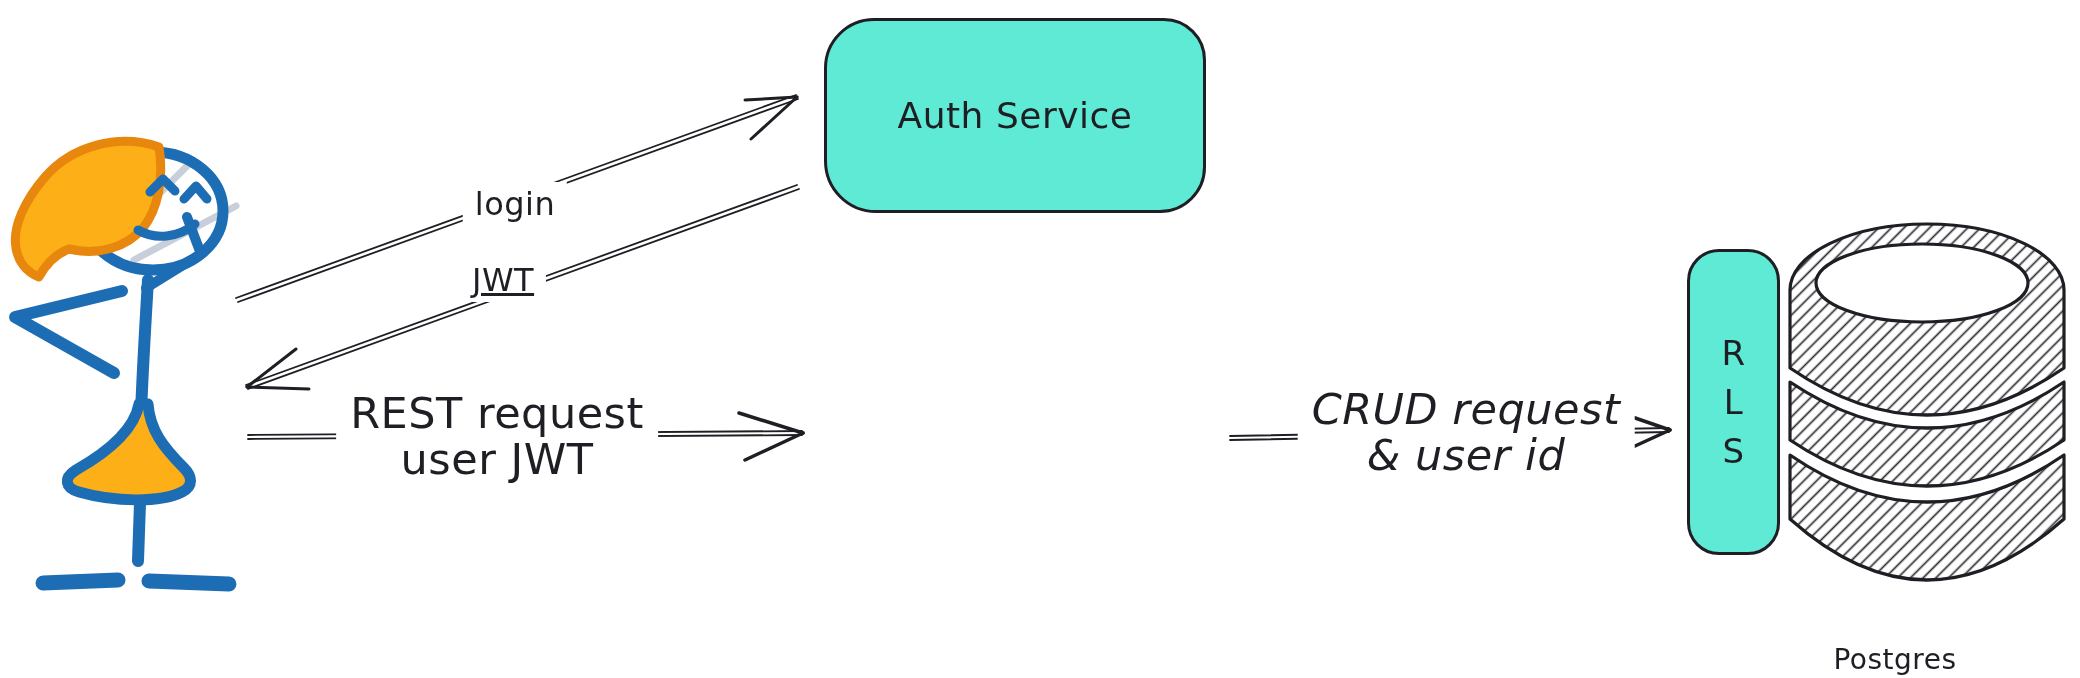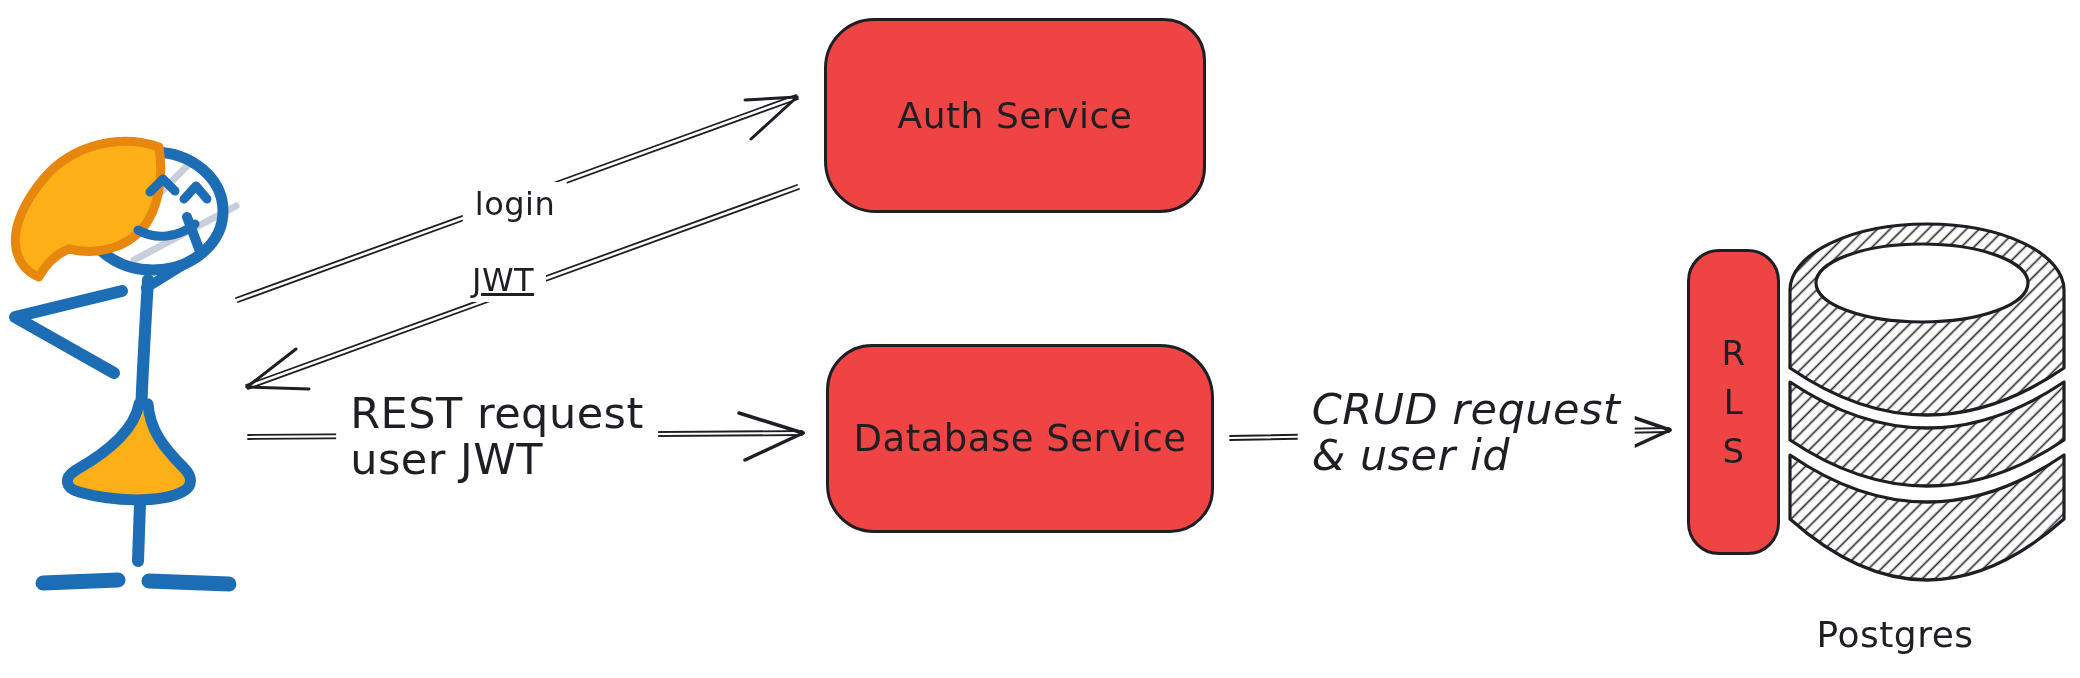--- a/index.html
+++ b/index.html
@@ -8,21 +8,21 @@
     width:2080px;
     height:678px;
     background:#ffffff;
     overflow:hidden;
     font-family:"DejaVu Sans", sans-serif;
     color:#1e1e24;
   }
   .stage svg{position:absolute;left:0;top:0;}
   .node{
     position:absolute;
-    background:#ef4444;
+    background:#5eead4;
     border:3.5px solid #1e1e24;
     display:flex;
     align-items:center;
     justify-content:center;
     color:#1e1e24;
     letter-spacing:0.5px;
     box-sizing:border-box;
   }
   #auth-box{
     left:824px; top:18px; width:382px; height:195px;
@@ -42,29 +42,29 @@
     line-height:49px;
     font-weight:500;
   }
   .edge-label{
     position:absolute;
     transform:translate(-50%,-50%);
     background:#ffffff;
     padding:3px 12px;
     font-size:32px;
     white-space:nowrap;
-    text-align:left;
+    text-align:center;
     letter-spacing:0.5px;
   }
   .edge-label.two-line{font-size:43px;line-height:46px;padding:2px 14px;}
   #postgres-label{
     position:absolute;
-    left:1895px; top:634px;
+    left:1895px; top:659px;
     transform:translate(-50%,-50%);
-    font-size:36px;
+    font-size:28px;
     letter-spacing:0.5px;
     background:transparent;
   }
 </style>
 </head>
 <body>
 
 <div class="stage">
 
   <svg width="2080" height="678" viewBox="0 0 2080 678">
@@ -140,23 +140,20 @@
       <ellipse cx="1922" cy="283" rx="106" ry="39" fill="#ffffff"></ellipse>
       <path d="M1790,382 Q1927,474 2064,382 L2064,440 Q1927,532 1790,440 Z" fill="url(#hatch)"></path>
       <path d="M1790,455 Q1927,549 2064,455 L2064,519 Q1927,641 1790,519 Z" fill="url(#hatch)"></path>
     </g>
   </svg>
 
   <div class="node" id="auth-box">
     <span>Auth Service</span>
   </div>
 
-  <div class="node" id="db-box">
-    <span>Database Service</span>
-  </div>
 
   <div class="node" id="rls-box">
     <span>R</span>
     <span>L</span>
     <span>S</span>
   </div>
 
   <div id="postgres-label">Postgres</div>
 
   <div class="edge-label" style="left:515px;top:204px;">login</div>

